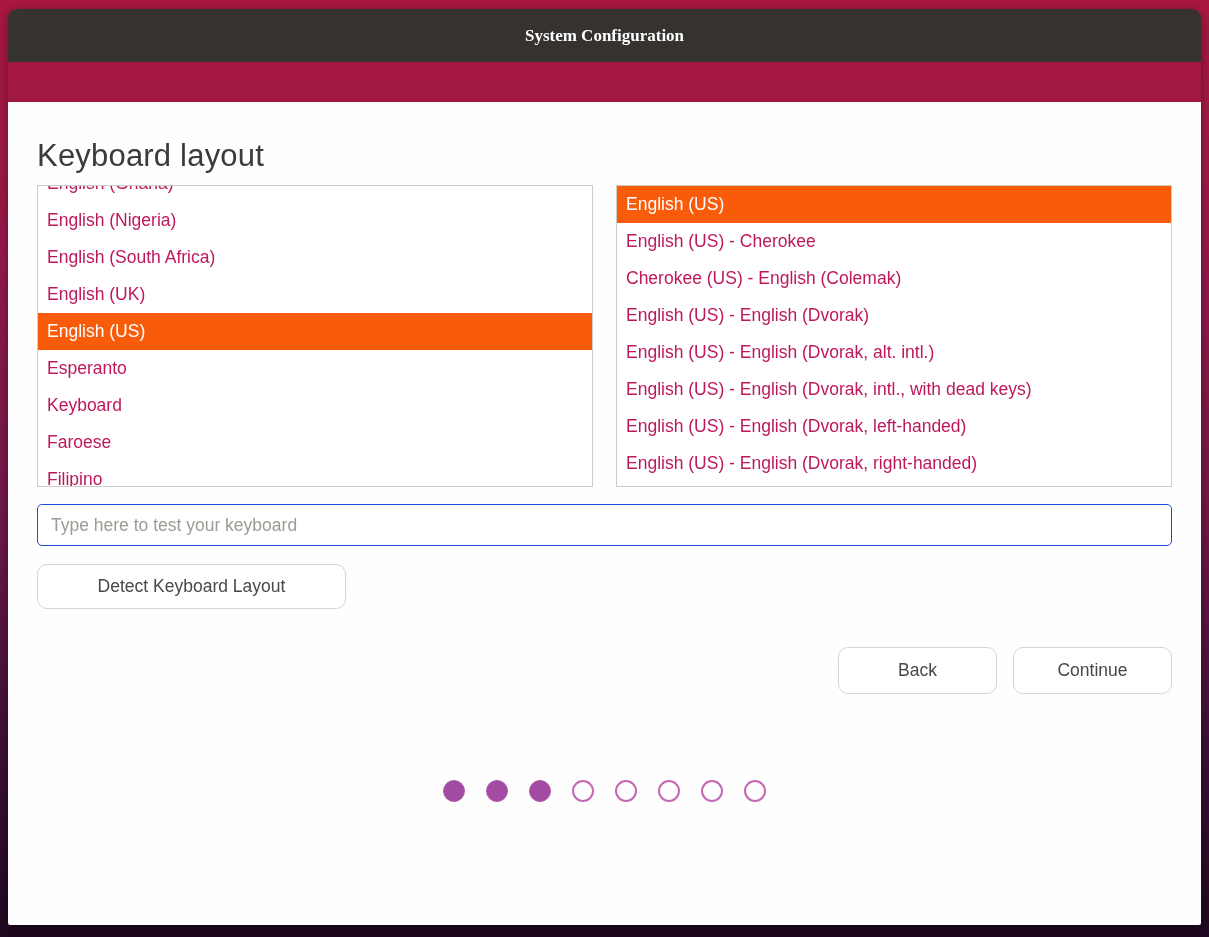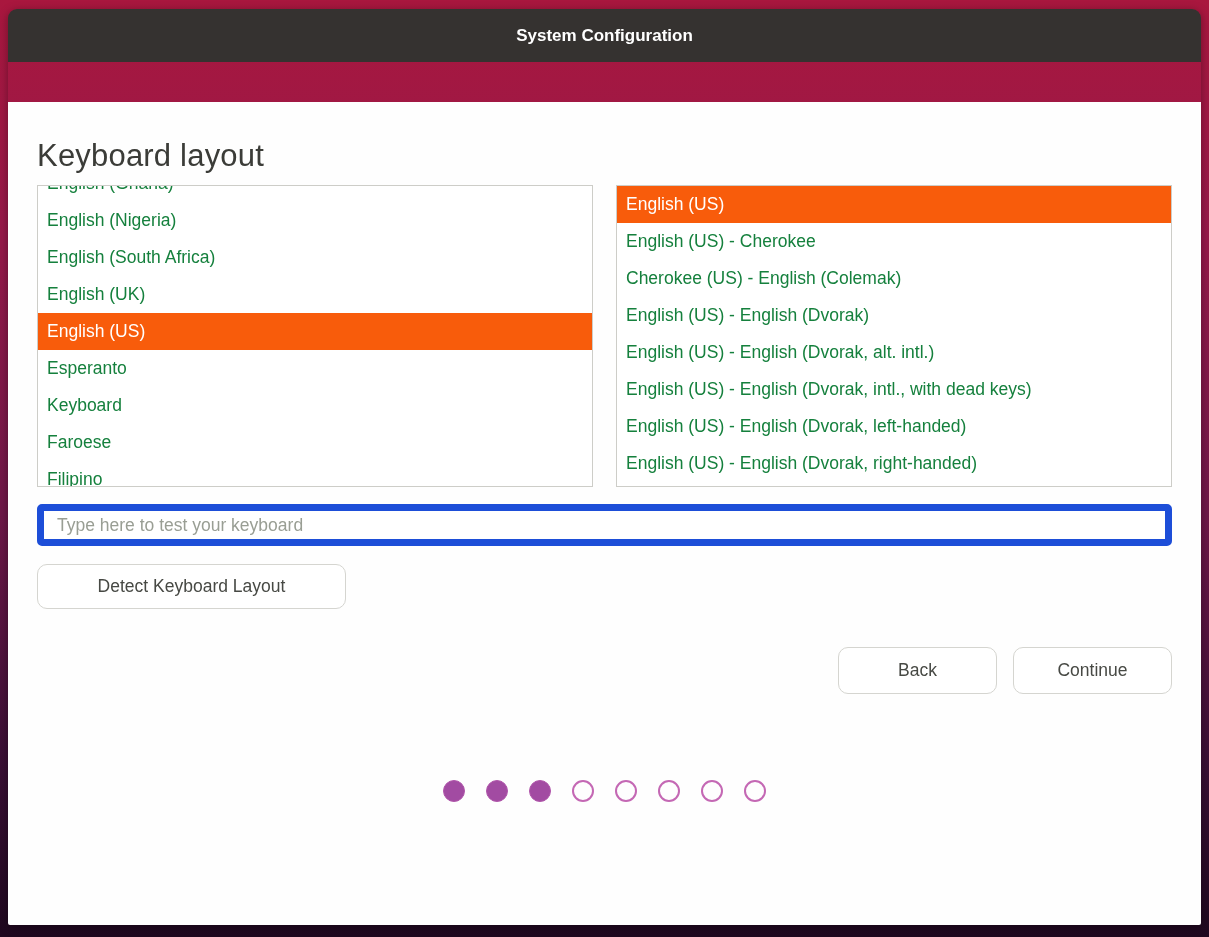--- a/index.html
+++ b/index.html
@@ -22,20 +22,21 @@
   .titlebar {
     height: 53px;
     flex: 0 0 53px;
     background: #353230;
     color: #ffffff;
     font-size: 17px;
     font-weight: bold;
     display: flex;
     align-items: center;
     justify-content: center;
+    font-family: Liberation Serif, serif;
   }
   .content {
     flex: 1;
     background: #fefefe;
     padding: 0 29px;
     display: flex;
     flex-direction: column;
     margin-top: 40px;
   }
   .page-title {
@@ -61,34 +62,34 @@
     border: 1px solid #cdcdc8;
     background: #ffffff;
     overflow: hidden;
   }
   .list-inner.scrolled { margin-top: -21px; }
   .list-item {
     height: 37px;
     line-height: 37px;
     padding-left: 9px;
     font-size: 17.5px;
-    color: #15803d;
+    color: #be185d;
     white-space: nowrap;
     overflow: hidden;
     cursor: default;
   }
   .list-item.selected {
     background: #f85c0b;
     color: #ffffff;
   }
   .test-input {
     margin-top: 17px;
     height: 42px;
     width: 100%;
-    border: 7px solid #1d4ed8;
+    border: 1px solid #1d4ed8;
     border-radius: 5px;
     padding: 0 13px;
     font-family: "Liberation Sans", sans-serif;
     font-size: 17.5px;
     color: #3d403a;
     background: #ffffff;
     outline: none;
   }
   .test-input::placeholder { color: #999e94; opacity: 1; }
   .btn {

